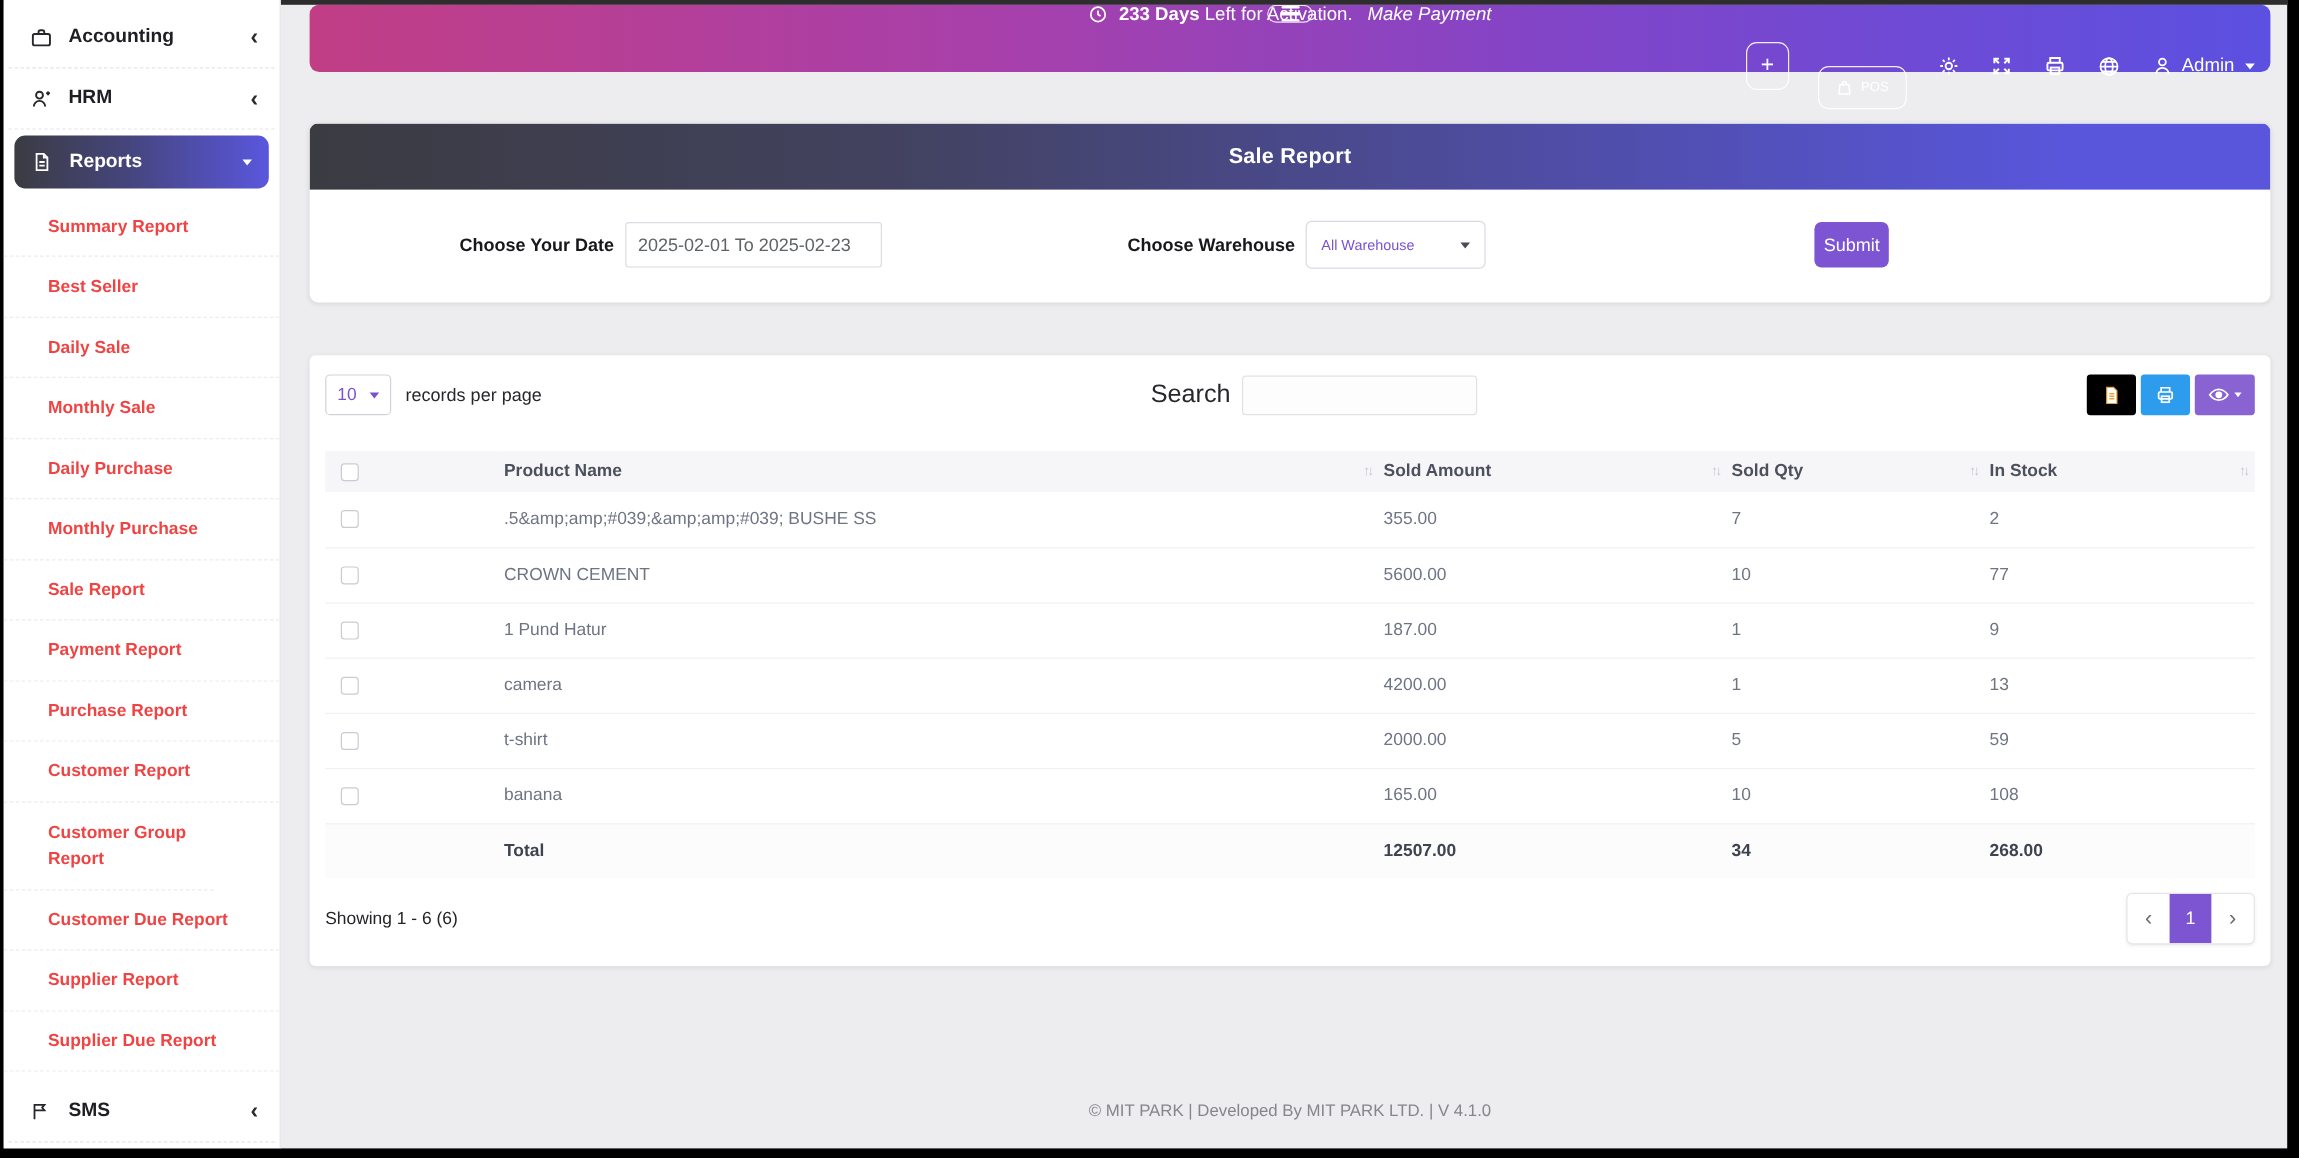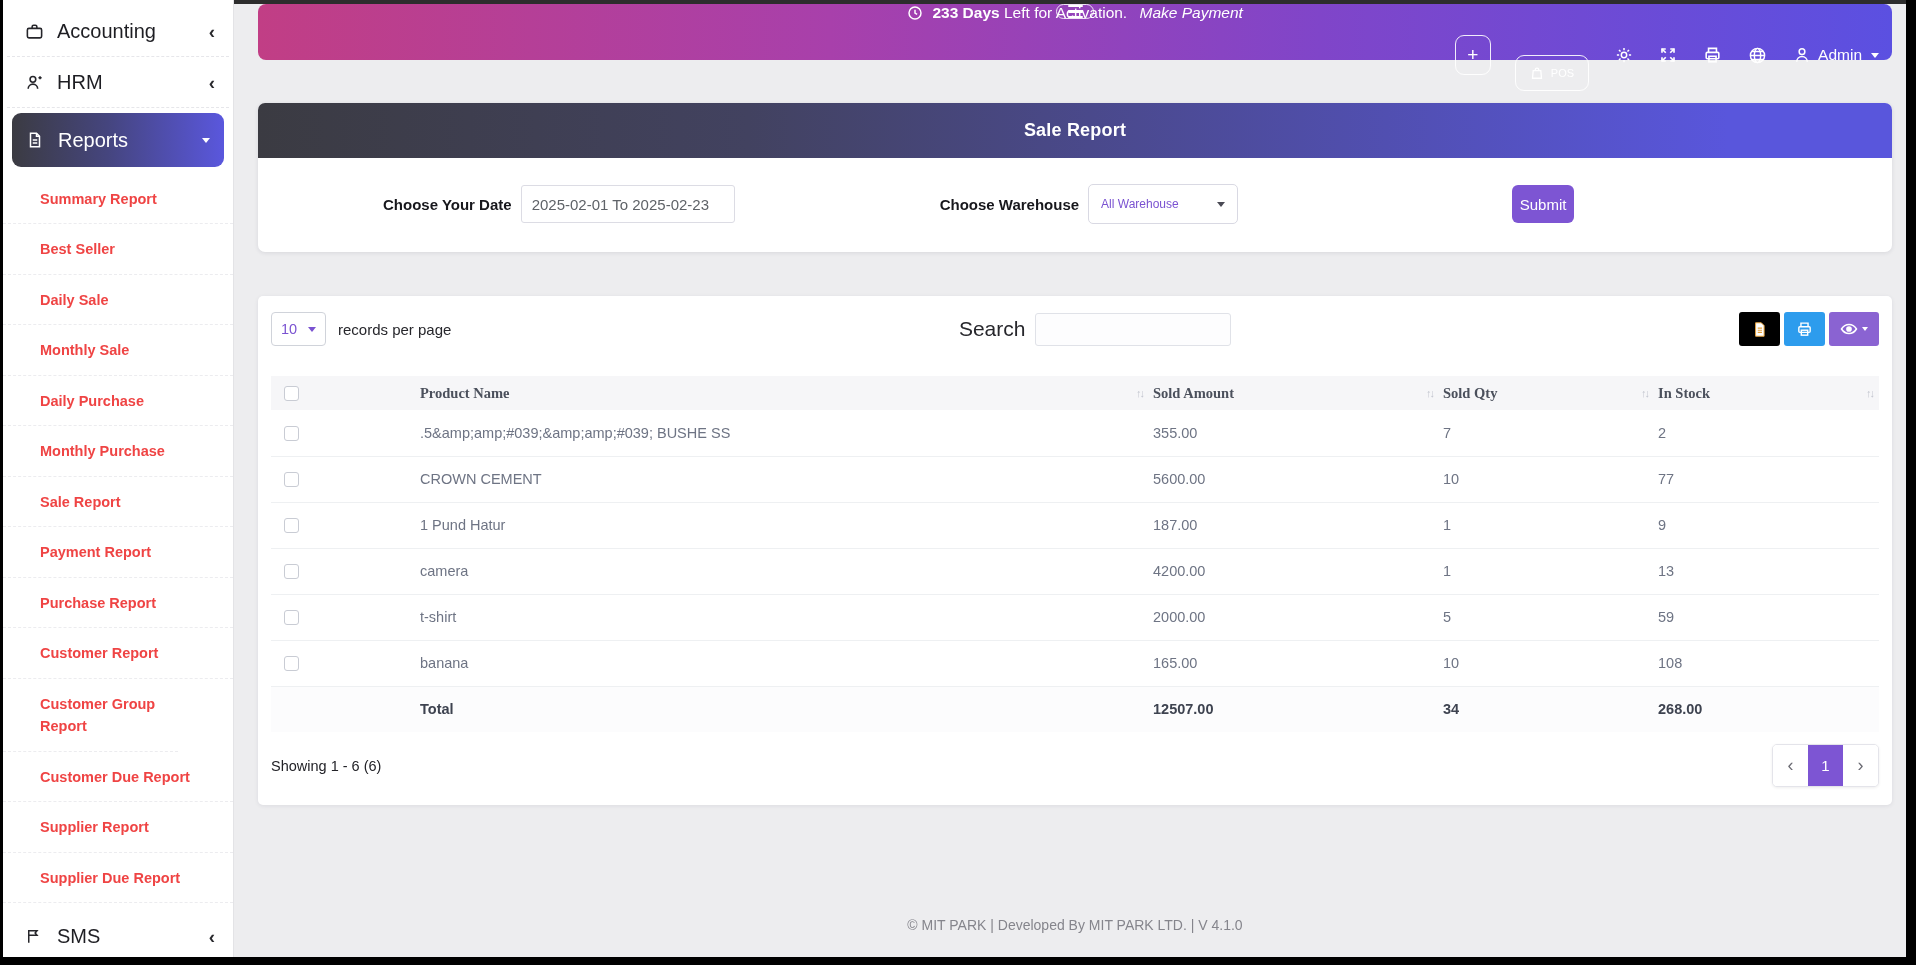--- a/index.html
+++ b/index.html
@@ -4,24 +4,24 @@
 <style>
   * { box-sizing: border-box; margin: 0; padding: 0; }
   html,body { width:1916px; height:965px; background:#000; font-family:"Liberation Sans", sans-serif; }
   .stage { position:relative; margin:0 0 0 3px; width:1903px; height:957px; background:#ededef; display:flex; overflow:hidden; }
   .topstrip { position:absolute; left:0; top:0; width:100%; height:4px; background:#2d2d2d; z-index:5; }
 
   
   .sidebar { width:231px; min-width:231px; background:#fff; height:100%; padding-top:6px; border-right:1px solid #e3e3e6; overflow:hidden; z-index:6; }
   .side-item { display:flex; align-items:center; height:50px; padding:0 18px 0 20px; cursor:pointer; }
   .side-item .si-icon { width:22px; display:flex; justify-content:center; margin-right:12px; color:#26262b; }
-  .side-item .si-label { font-size:20px; font-weight:400; color:#1e1e23; flex:1; }
+  .side-item .si-label { font-size:16px; font-weight:700; color:#1e1e23; flex:1; }
   .side-item .si-caret { font-size:19px; font-weight:700; color:#2a2a2e; line-height:1; }
   .side-sep { border-top:1px dashed #e6e6ea; margin:0 4px; }
-  .side-item.active { background:linear-gradient(90deg,#3b3b42 0%,#45457e 45%,#5a57dd 100%); border-radius:9px; margin:5px 9px; height:54px; padding:0 14px 0 12px; }
+  .side-item.active { background:linear-gradient(90deg,#3b3b42 0%,#45457e 45%,#5a57dd 100%); border-radius:9px; margin:5px 9px; height:44px; padding:0 14px 0 12px; }
   .side-item.active .si-icon { color:#fff; }
   .side-item.active .si-label { color:#fff; }
   .side-item.active .tri { color:#fff; }
   .submenu { padding:2px 0 0 0; }
   .sub-item { display:block; padding:14px 14px 13px 37px; font-size:14.5px; font-weight:700; color:#ef4444; border-bottom:1px dashed #ececef; cursor:pointer; line-height:1.55; }
   .sub-item:last-child { border-bottom:1px dashed #ececef; }
   .tri { display:inline-block; width:0; height:0; border-left:4.5px solid transparent; border-right:4.5px solid transparent; border-top:5.5px solid currentColor; }
 
   
   .main { flex:1; display:flex; flex-direction:column; padding:0 14px 0 24px; overflow:hidden; }
@@ -80,21 +80,21 @@
   .exports { margin-left:auto; display:flex; align-items:center; gap:4px; }
   .exp-btn { width:41px; height:34px; border:none; border-radius:3px; display:flex; align-items:center; justify-content:center; cursor:pointer; }
   .exp-file { background:#000; }
   .exp-print { background:#2d9ced; }
   .exp-eye { background:#8a63d2; width:50px; gap:4px; }
   .exp-eye .tri { color:#fff; border-top-width:4.5px; border-left-width:3.5px; border-right-width:3.5px; }
 
   table.report { width:100%; margin-top:30px; border-collapse:collapse; table-layout:fixed; }
   col.c-check { width:145px; } col.c-amount { width:290px; } col.c-qty { width:215px; } col.c-stock { width:225px; }
   thead th { background:#f6f6f8; height:34px; font-size:14.5px; font-weight:700; color:#4b505c; text-align:left; padding:0 6px 0 4px; }
-  thead th .th-flex { display:flex; align-items:center; justify-content:space-between;font-family:Liberation Serif, serif; }
+  thead th .th-flex { display:flex; align-items:center; justify-content:space-between; }
   .sort-ic { font-size:11px; color:#c2c5cf; letter-spacing:-2px; font-weight:400; }
   tbody td, tfoot td { height:46px; border-bottom:1px solid #eef0f2; font-size:14.5px; color:#6e7484; padding:0 6px 0 4px; background:#fff; }
   tbody tr td:first-child, thead th:first-child { padding-left:13px; }
   tfoot td { border-bottom:none; border-top:1px solid #e4e6ea; font-weight:700; color:#3e4350; background:#fcfcfd; }
   .checkbox { display:inline-block; width:15px; height:15px; border:1.6px solid #c9ccd4; border-radius:3px; background:#fff; cursor:pointer; vertical-align:middle; }
 
   .table-footer { display:flex; align-items:center; margin-top:12px; padding-bottom:2px; }
   .showing { font-size:14.5px; color:#232328; }
   .pager { margin-left:auto; display:flex; border:1px solid #e4e4ea; border-radius:5px; overflow:hidden; background:#fff; box-shadow:0 1px 3px rgba(0,0,0,.07); }
   .pg-btn { width:35px; height:41px; display:flex; align-items:center; justify-content:center; font-size:18px; color:#6a6a72; cursor:pointer; background:#fff; }

